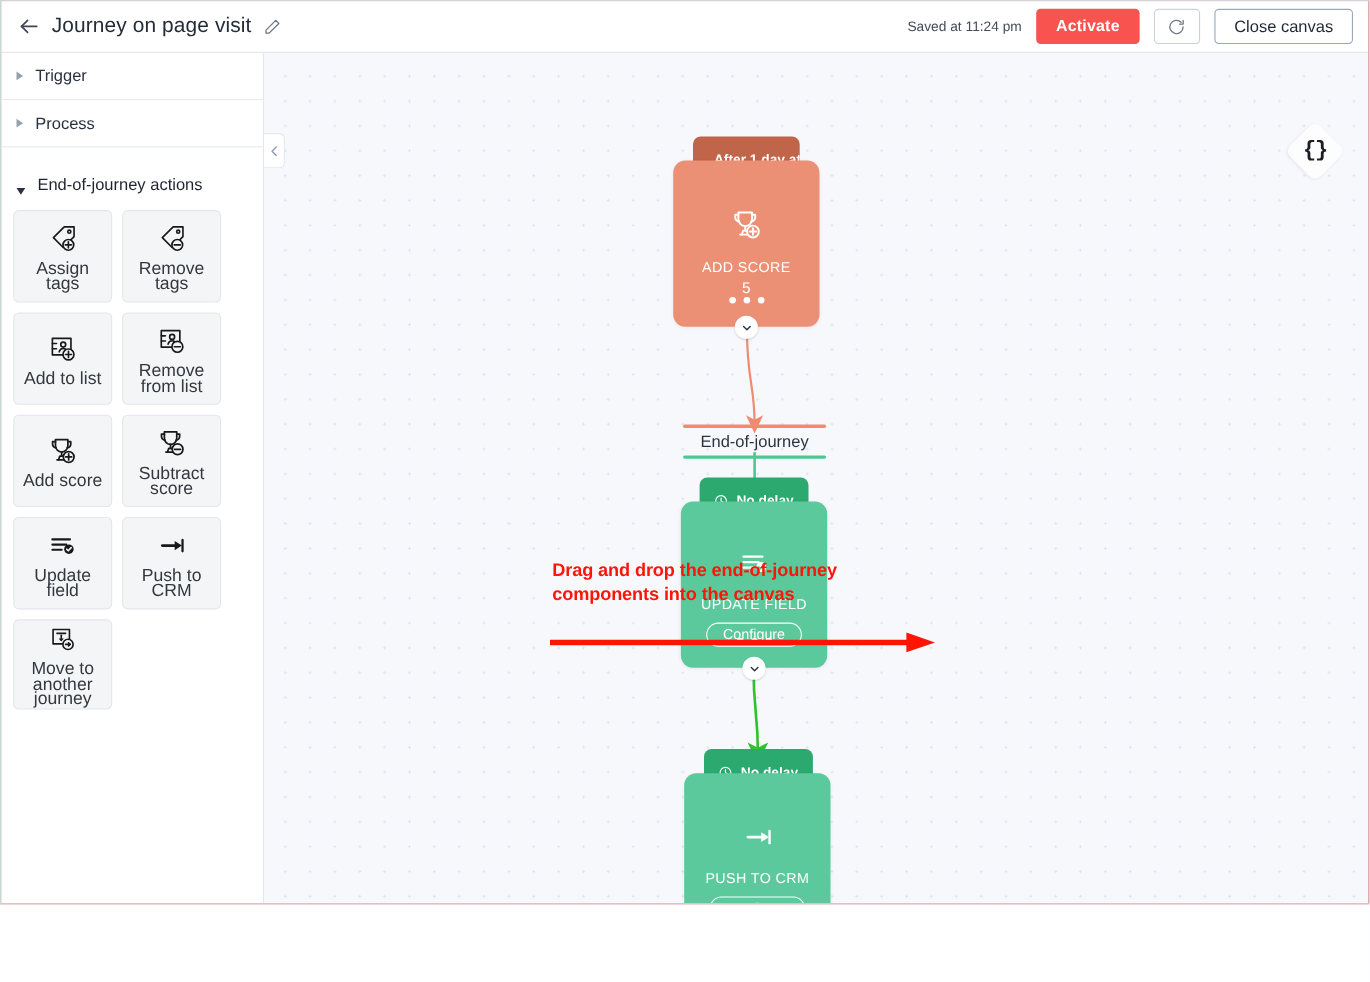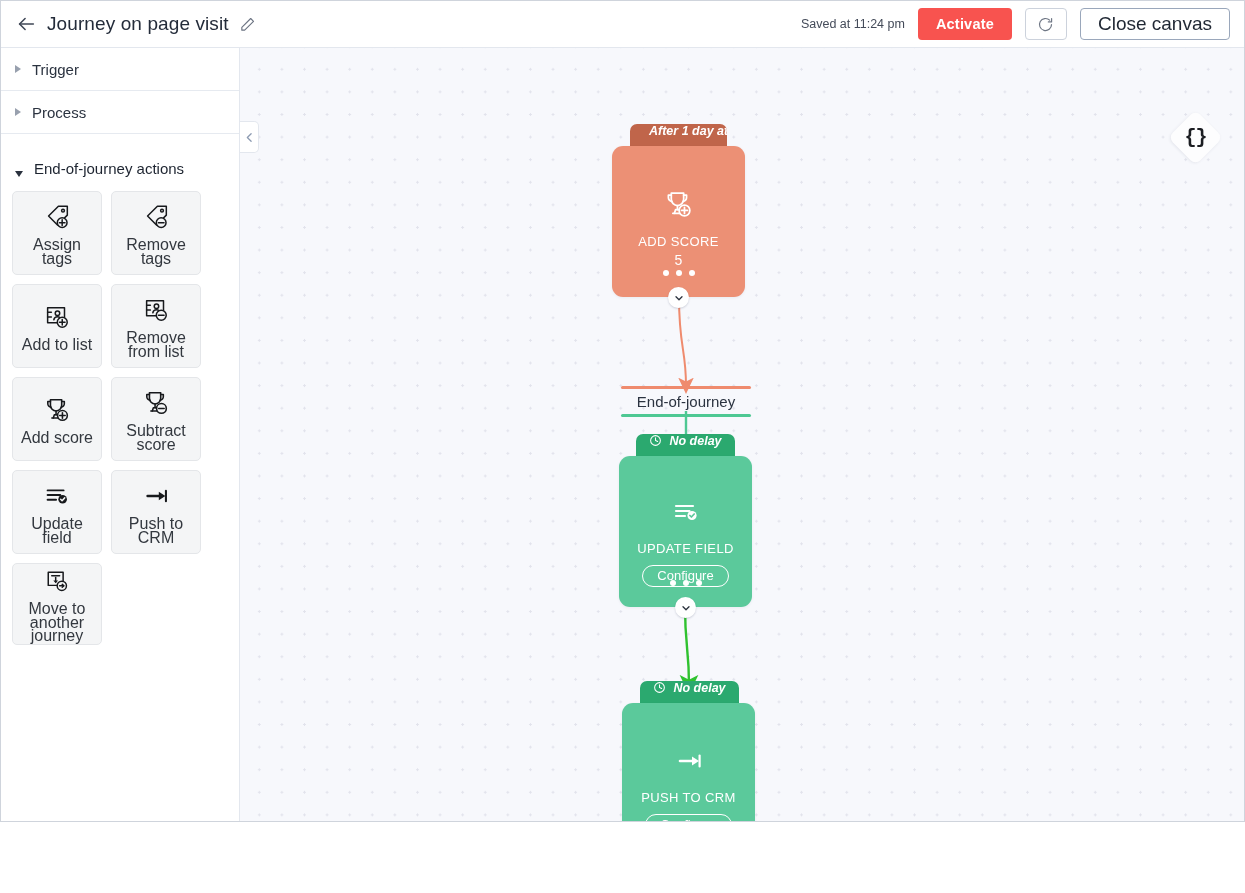--- a/index.html
+++ b/index.html
@@ -46,21 +46,21 @@
     font-size: 14.5px; font-family: inherit; font-weight: bold;
     padding: 0 18px; height: 32px; cursor: pointer; letter-spacing: .2px;
   }
   #refresh-btn {
     width: 42px; height: 32px; border: 1px solid #ccd2dc; border-radius: 4px;
     background: #fff; cursor: pointer; display: flex;
     align-items: center; justify-content: center; color: #6f7785;
   }
   #close-canvas-btn {
     height: 32px; padding: 0 17px; border: 1px solid #9aa7bb; border-radius: 4px;
-    background: #fff; font-size: 19px; font-family: inherit; color: #1f2733;
+    background: #fff; font-size: 15px; font-family: inherit; color: #1f2733;
     cursor: pointer; white-space: nowrap;
   }
 
   
   #sidebar {
     position: absolute; left: 0; top: 47px; width: 239px; height: 845px;
     background: #ffffff; border-right: 1px solid #e3e7ee; overflow: hidden;
   }
   .accordion {
     height: 43px; display: flex; align-items: center;
@@ -126,24 +126,23 @@
   }
   #json-badge .glyph {
     position: relative; font-family: "Liberation Mono", monospace;
     font-size: 20px; color: #1b1d22; letter-spacing: -1px; font-weight: bold;
   }
 
   
   .node { position: absolute; z-index: 3; }
   .node-badge {
     position: absolute; top: 0; height: 28px; border-radius: 7px 7px 0 0;
-    display: flex; align-items: flex-start; gap: 7px; padding: 0 12px;
+    display: flex; align-items: flex-end; gap: 7px; padding: 0 12px;
     font-size: 12.5px; color: #ffffff; font-weight: bold; white-space: nowrap;
     overflow: hidden;
-    font-style: italic;
   }
   .node-card {
     position: absolute; border-radius: 11px;
     display: flex; flex-direction: column; align-items: center;
     box-shadow: 0 1px 3px rgba(60,70,100,.07);
   }
   .node-icon { margin-top: 42px; color: #ffffff; }
   .node-title {
     margin-top: 9px; font-size: 13px; color: #ffffff; letter-spacing: .35px;
     font-family: "Liberation Sans", sans-serif;
@@ -490,15 +489,23 @@
             <i></i>
           </span>
       </div>
       <div class="node-chevron" style="left:56px; top:163px;">
         <svg viewBox="0 0 24 24" width="12" height="12" fill="none" stroke="currentColor" stroke-width="2.6" stroke-linecap="round" stroke-linejoin="round">
           <polyline points="6,9.5 12,15.5 18,9.5"></polyline>
         </svg>
       </div>
     </div>
 
+    <div id="annotation">
+      <div class="ann-text">Drag and drop the end-of-journey</div>
+      <div class="ann-text">components into the canvas</div>
+      <svg width="355" height="30" style="margin-top:18px; margin-left:-4px;">
+        <line x1="2" y1="15" x2="330" y2="15" stroke="#fe1505" stroke-width="5"></line>
+        <polygon points="326,6 352,15 326,24" fill="#fe1505"></polygon>
+      </svg>
+    </div>
 
   </div>
 </div>
 
 </body></html>

